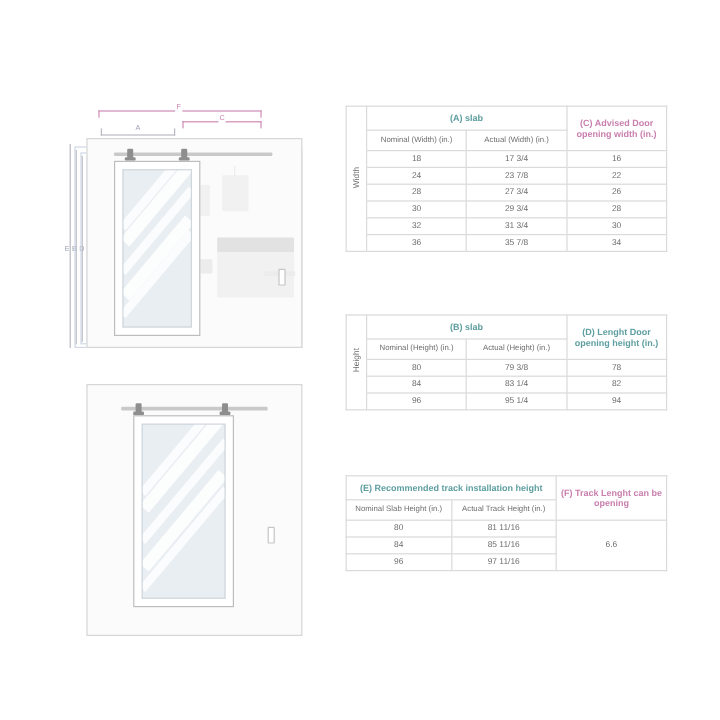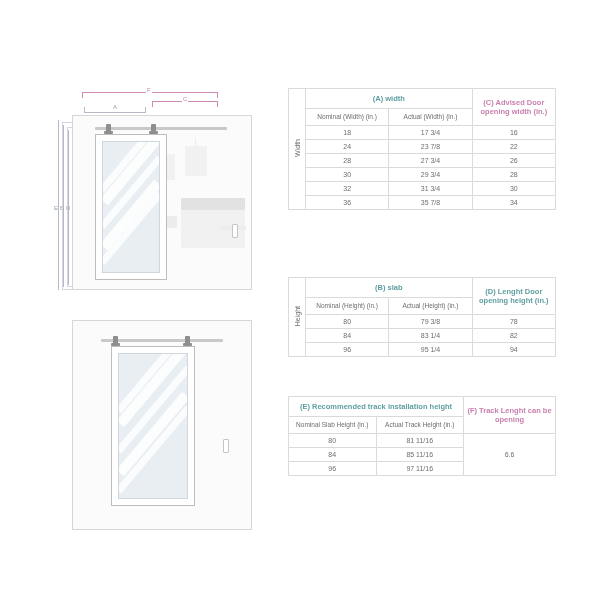--- a/index.html
+++ b/index.html
@@ -180,21 +180,21 @@
     font-size: 7px;
     color: #6d6d6d;
   }
   .side-rot {
     writing-mode: vertical-rl;
     transform: rotate(180deg);
     display: inline-block;
   }
 
   .t1 { left: 288px; top: 88px; width: 268px; }
-  .t2 { left: 288px; top: 277px; width: 268px; }
+  .t2 { left: 288px; top: 262px; width: 268px; }
   .t3 { left: 288px; top: 396px; width: 268px; }
 </style>
 </head>
 <body>
 
 <div class="page">
 
   <div class="diagram-col">
 
     <div class="dim-line" style="left:82px; top:92px; width:136px; height:1px;"></div>
@@ -265,21 +265,21 @@
       <div class="handle" style="left:150px; top:118px;"></div>
     </div>
   </div>
 
   <table class="tbl t1">
     <tbody>
         <tr>
       <td class="side" rowspan="8">
         <span class="side-rot">Width</span>
       </td>
-      <td class="hdr" colspan="2">(A) width</td>
+      <td class="hdr" colspan="2">(A) slab</td>
       <td class="hdr pink" rowspan="2">(C) Advised Door opening width (in.)</td>
     </tr>
     <tr>
       <td class="sub">Nominal (Width) (in.)</td>
       <td class="sub">Actual (Width) (in.)</td>
     </tr>
     <tr>
       <td>18</td>
       <td>17 3/4</td>
       <td>16</td>

